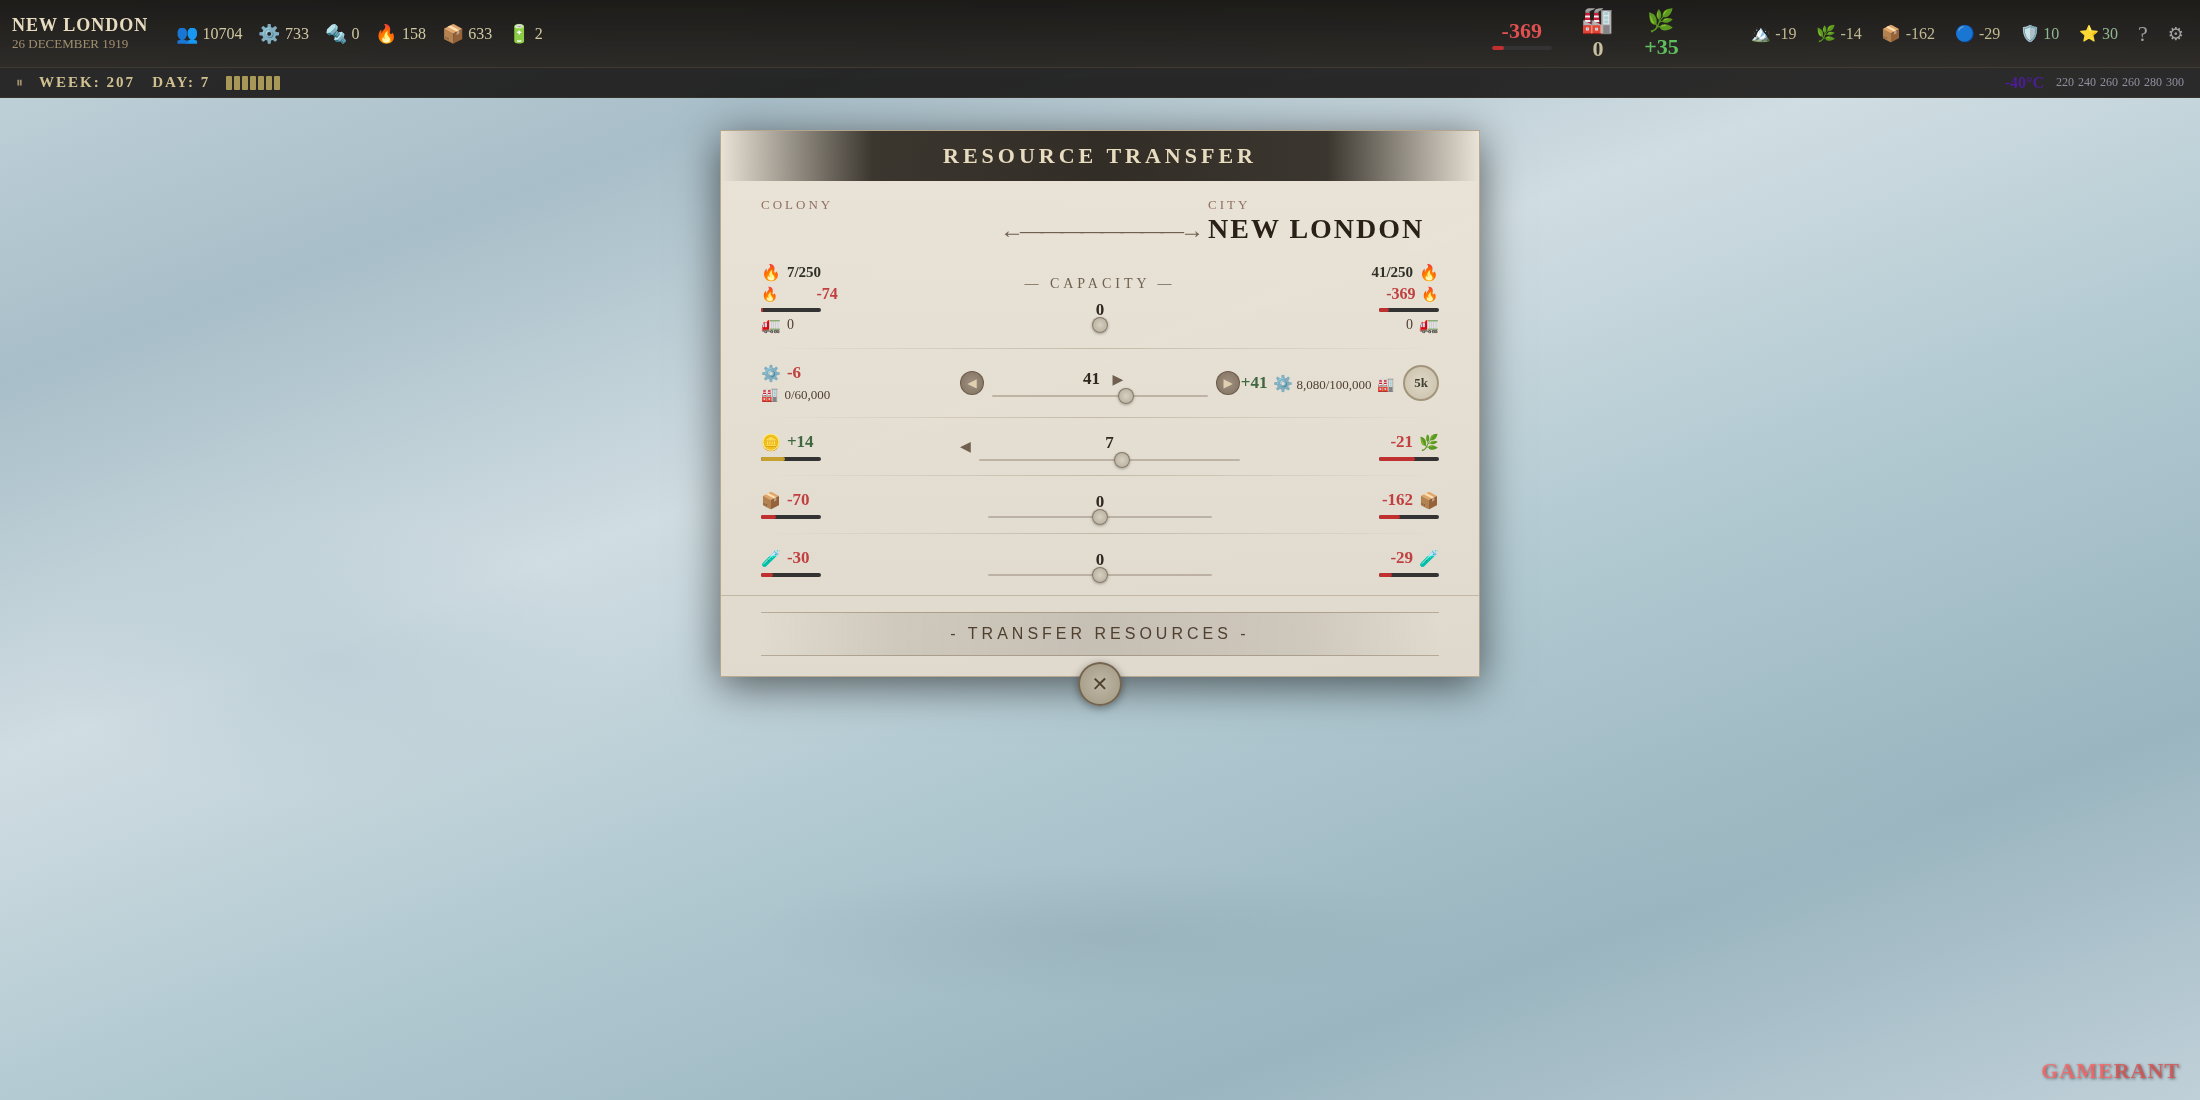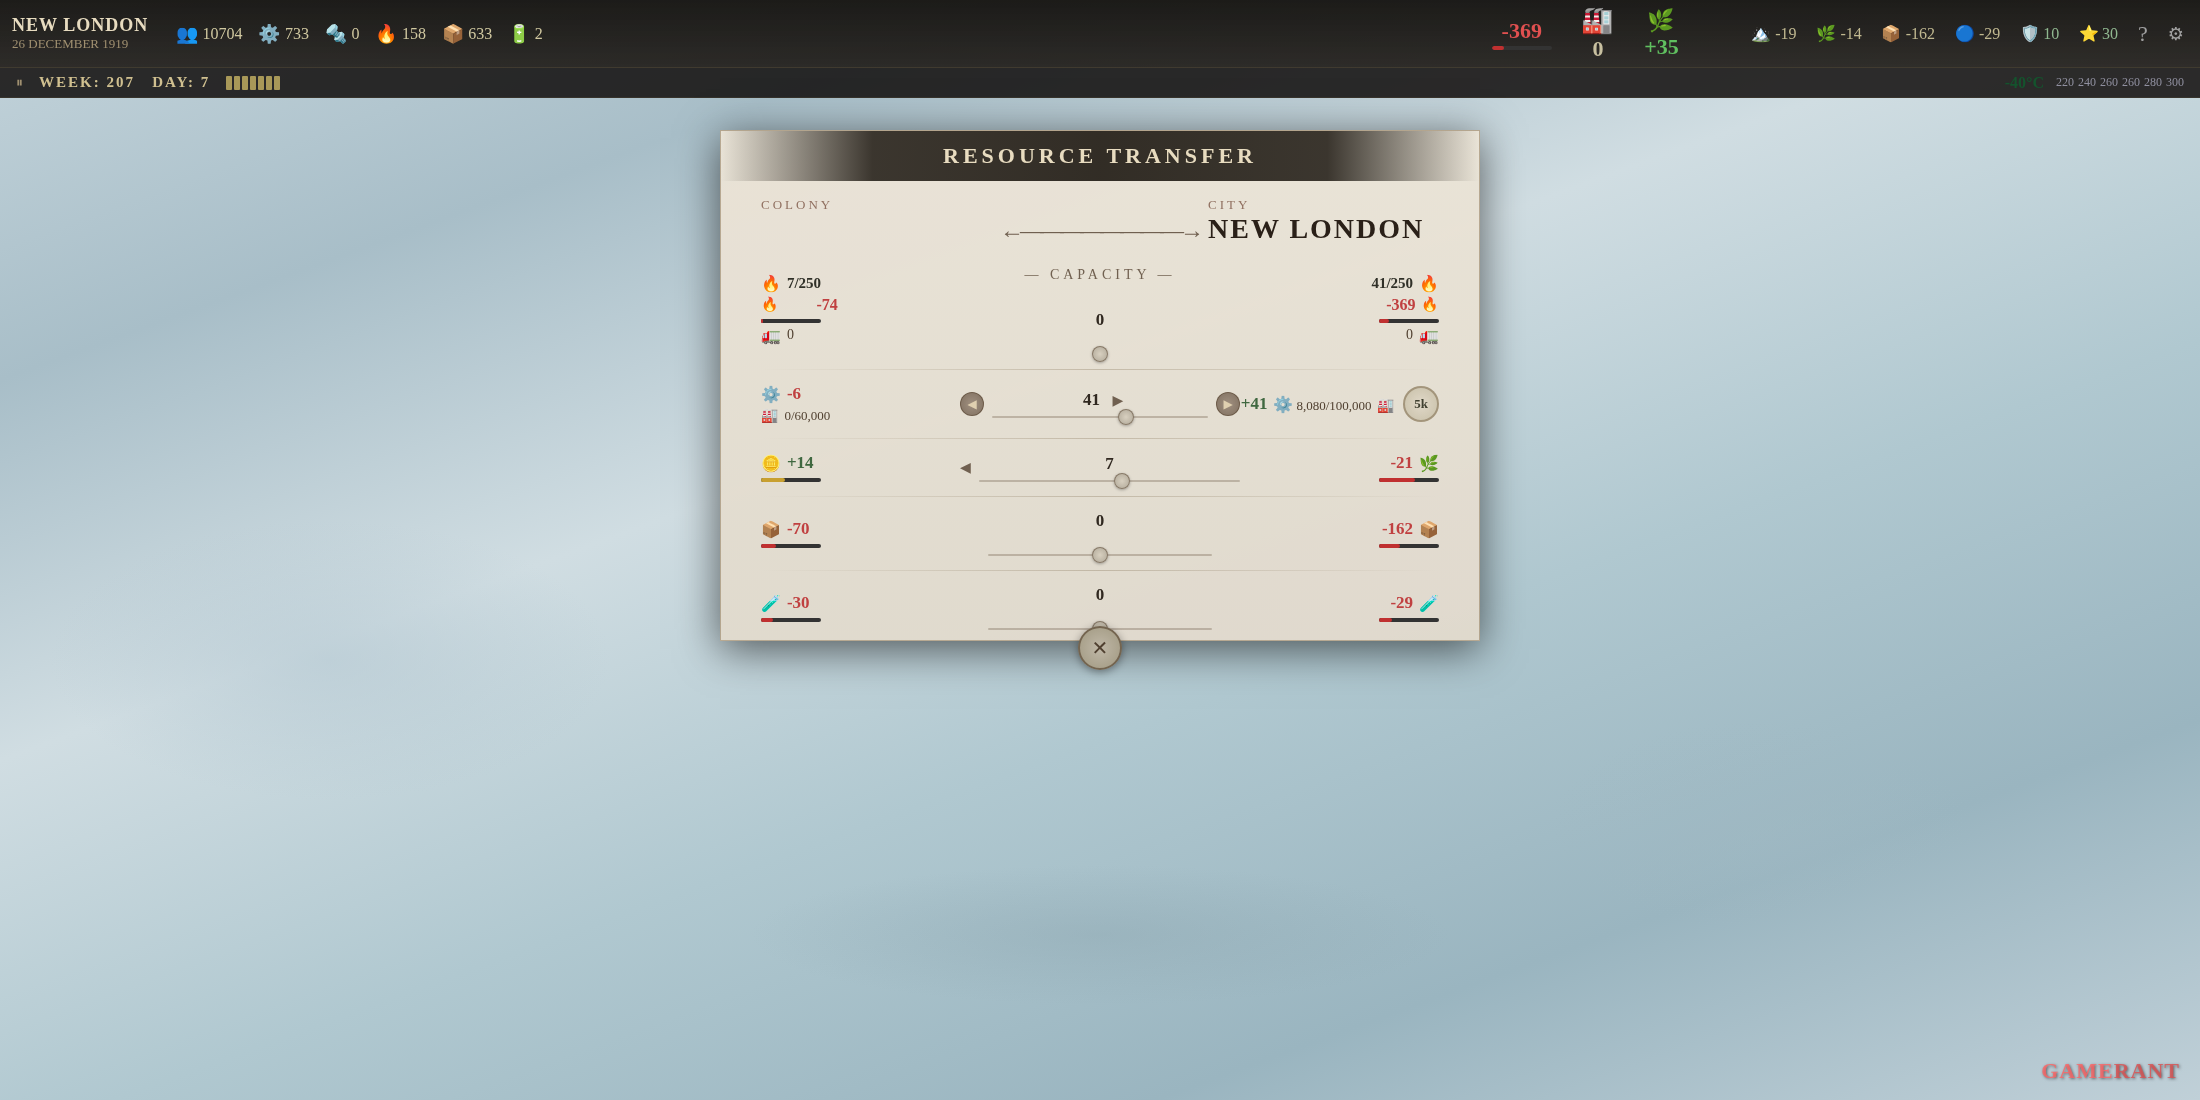--- a/index.html
+++ b/index.html
@@ -179,21 +179,21 @@
       height: 14px;
       background: rgba(200,180,100,0.3);
       border-radius: 1px;
     }
 
     .week-bar-seg.filled {
       background: rgba(200,180,100,0.8);
     }
 
     .temp-value {
-      color: #14532d;
+      color: #4c1d95;
       font-size: 16px;
       font-weight: bold;
     }
 
     
     .modal-overlay {
       position: absolute;
       top: 98px;
       left: 50%;
       transform: translateX(-50%);
@@ -287,21 +287,21 @@
       flex-direction: column;
       align-items: flex-start;
       gap: 3px;
     }
 
     .resource-col-center {
       flex: 0 0 280px;
       display: flex;
       flex-direction: column;
       align-items: center;
-      gap: 23px;
+      gap: 4px;
     }
 
     .resource-col-right {
       flex: 1;
       display: flex;
       flex-direction: column;
       align-items: flex-end;
       gap: 3px;
     }
 
@@ -793,20 +793,25 @@
       <div class="row-flex">
         <span class="res-rate negative">-29</span>
         <span style="font-size:16px;">🧪</span>
       </div>
       <div class="mini-bar-row">
         <div class="mini-bar-row-fill" style="width:22%; background:#c03030;"></div>
       </div>
     </div>
   </div>
 
+  <div class="transfer-btn-container">
+    <button class="transfer-btn">
+      <span class="transfer-btn-label">- TRANSFER RESOURCES -</span>
+    </button>
+  </div>
 
   <div class="close-btn">
     <span>✕</span>
   </div>
 </div>
 
 <div class="watermark">
   <span>GAME</span><span style="color:rgba(220,80,80,0.8);text-align:right;">RANT</span>
 </div>
 

